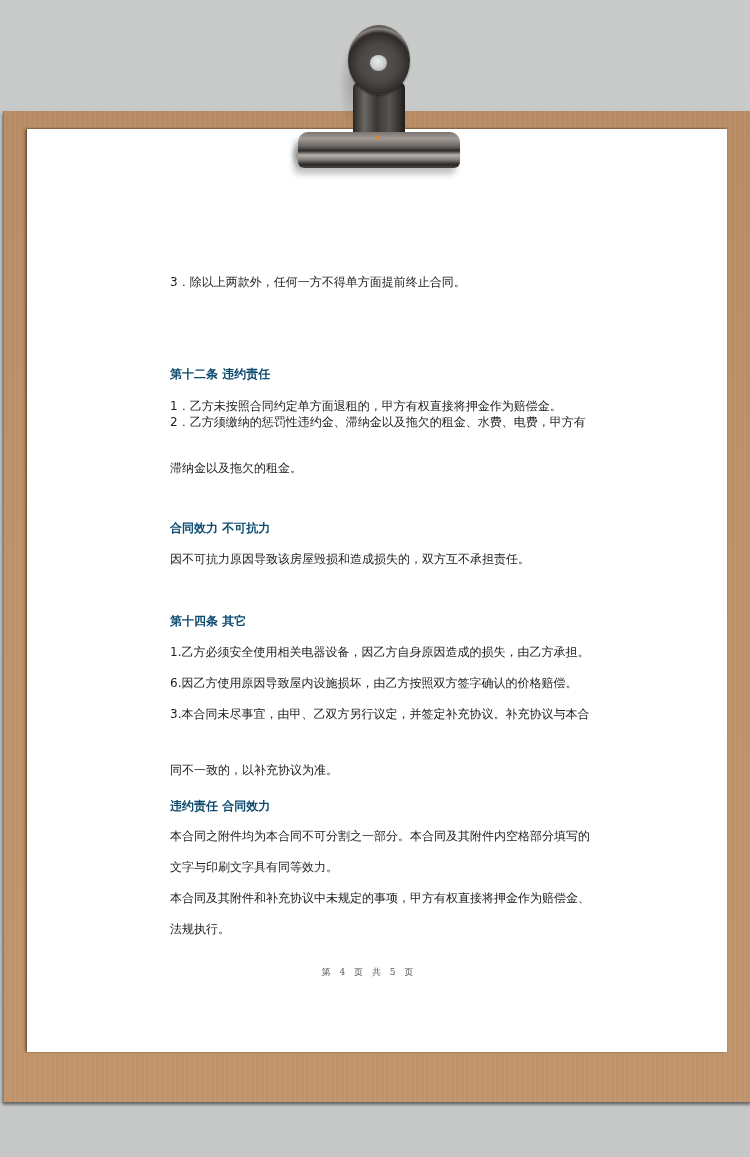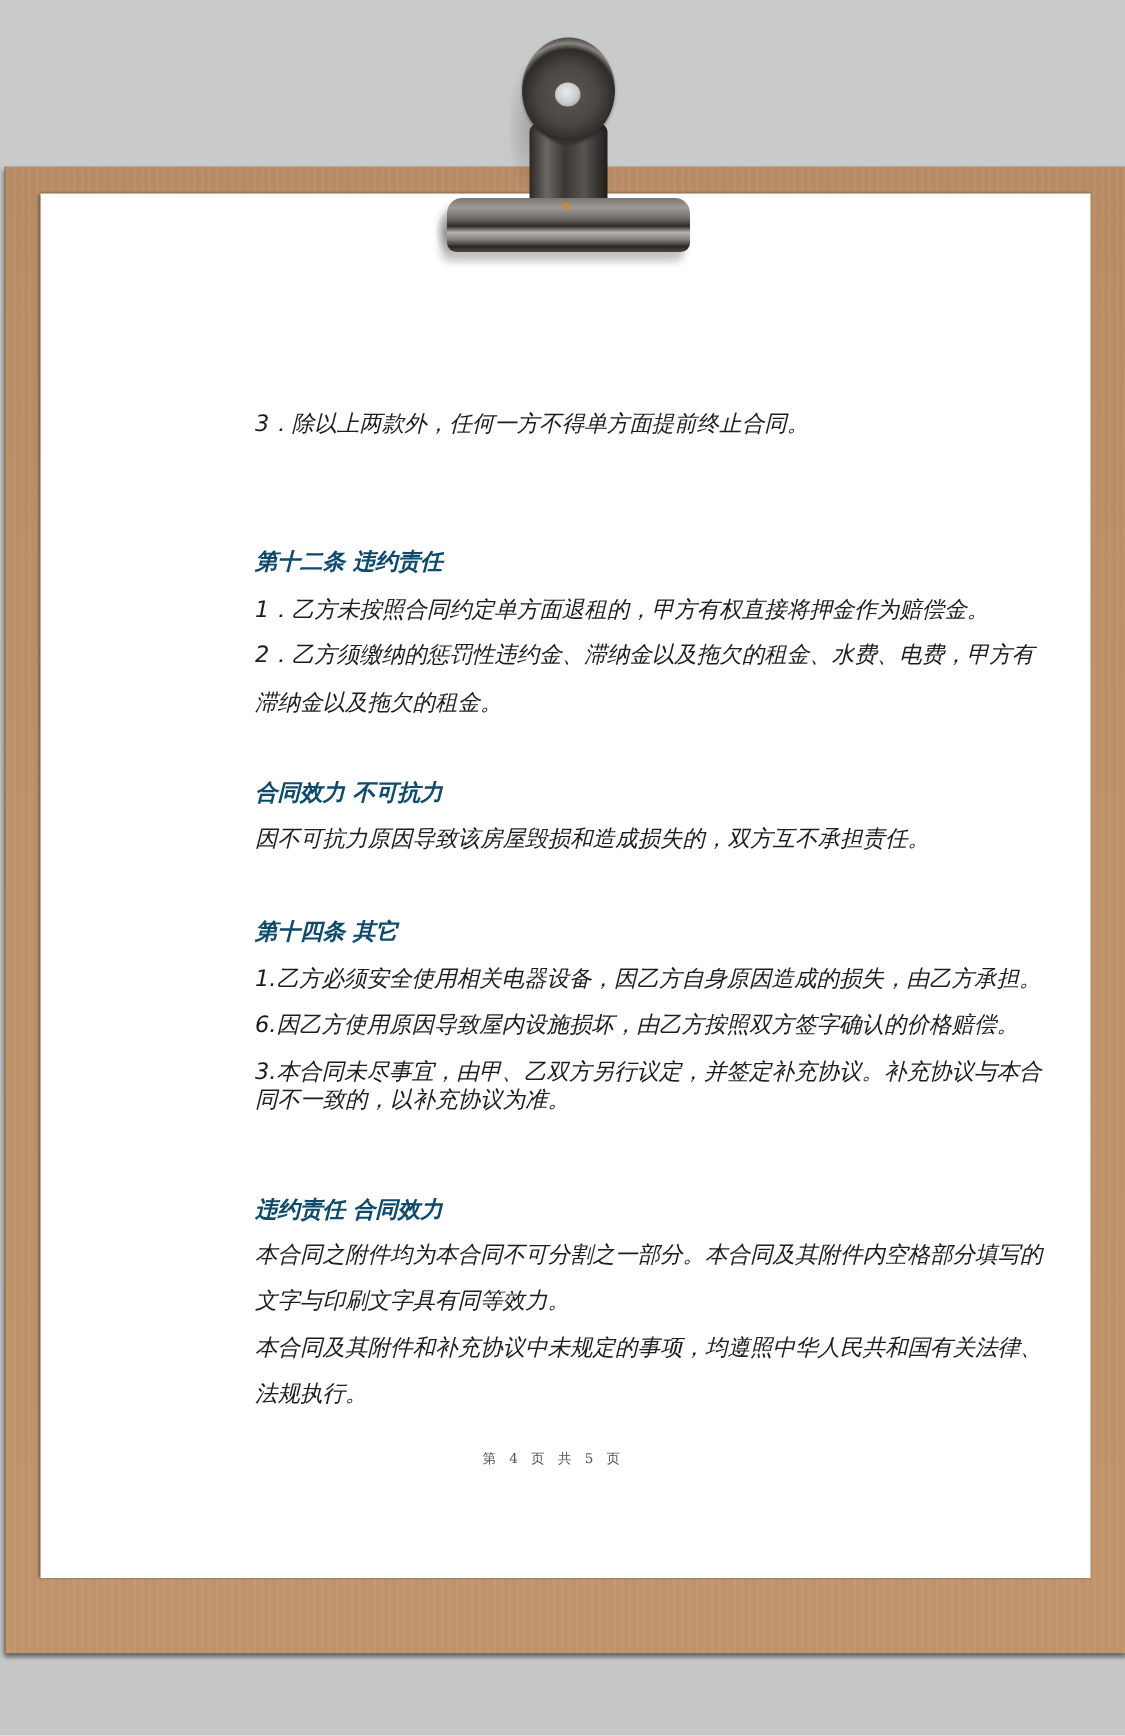--- a/index.html
+++ b/index.html
@@ -22,23 +22,22 @@
     position:absolute; inset:0;
     background:repeating-linear-gradient(90deg, rgba(255,255,255,0.02) 0 2px, rgba(0,0,0,0.015) 2px 5px);
   }
   .paper {
     position:absolute; left:27px; top:129px; width:700px; height:923px;
     background:#ffffff;
     box-shadow:-2px 0 2px rgba(60,40,20,0.55), 0 -1px 1px rgba(60,40,20,0.25);
   }
   .line {
     position:absolute; left:170px; white-space:nowrap;
-    font-size:15px; line-height:16px; color:#1c1c1c;
+    font-size:12px; line-height:16px; color:#1c1c1c;
     transform:translateY(-8px);
-    font-style:italic;
   }
   .line.bold { font-weight:bold; color:#0c4a6e; }
   .footer {
     position:absolute; left:0; width:738px; text-align:center;
     font-family:"DejaVu Serif","Liberation Serif",serif;
     font-size:9px; color:#555; letter-spacing:3px; transform:translateY(-6px);
   }
   
   .clip-shadow {
     position:absolute; left:290px; top:140px; width:20px; height:30px;
@@ -82,36 +81,36 @@
 <div class="board">
   <div class="board-grain"></div>
 </div>
 
 <div class="paper"></div>
 
 <div class="line" style="top:282px">3．除以上两款外，任何一方不得单方面提前终止合同。</div>
 
 <div class="line bold" style="top:374px">第十二条  违约责任</div>
 <div class="line" style="top:406px">1．乙方未按照合同约定单方面退租的，甲方有权直接将押金作为赔偿金。</div>
-<div class="line" style="top:436px">2．乙方须缴纳的惩罚性违约金、滞纳金以及拖欠的租金、水费、电费，甲方有</div>
+<div class="line" style="top:422px">2．乙方须缴纳的惩罚性违约金、滞纳金以及拖欠的租金、水费、电费，甲方有</div>
 <div class="line" style="top:468px">滞纳金以及拖欠的租金。</div>
 
 <div class="line bold" style="top:528px">合同效力  不可抗力</div>
 <div class="line" style="top:559px">因不可抗力原因导致该房屋毁损和造成损失的，双方互不承担责任。</div>
 
 <div class="line bold" style="top:621px">第十四条  其它</div>
 <div class="line" style="top:652px">1.乙方必须安全使用相关电器设备，因乙方自身原因造成的损失，由乙方承担。</div>
 <div class="line" style="top:683px">6.因乙方使用原因导致屋内设施损坏，由乙方按照双方签字确认的价格赔偿。</div>
 <div class="line" style="top:714px">3.本合同未尽事宜，由甲、乙双方另行议定，并签定补充协议。补充协议与本合</div>
-<div class="line" style="top:733px">同不一致的，以补充协议为准。</div>
+<div class="line" style="top:770px">同不一致的，以补充协议为准。</div>
 
 <div class="line bold" style="top:806px">违约责任  合同效力</div>
 <div class="line" style="top:836px">本合同之附件均为本合同不可分割之一部分。本合同及其附件内空格部分填写的</div>
 <div class="line" style="top:867px">文字与印刷文字具有同等效力。</div>
-<div class="line" style="top:898px">本合同及其附件和补充协议中未规定的事项，均遵照中华人民共和国有关法律、</div>
+<div class="line" style="top:898px">本合同及其附件和补充协议中未规定的事项，甲方有权直接将押金作为赔偿金、</div>
 <div class="line" style="top:929px">法规执行。</div>
 
 <div class="footer" style="top:972px">第 4 页 共 5 页</div>
 
 <div class="clip-back-shadow"></div>
 <div class="clip-stem"></div>
 <div class="clip-ring"></div>
 <div class="clip-hole"></div>
 <div class="clip-shadow"></div>
 <div class="clip-base"></div>

